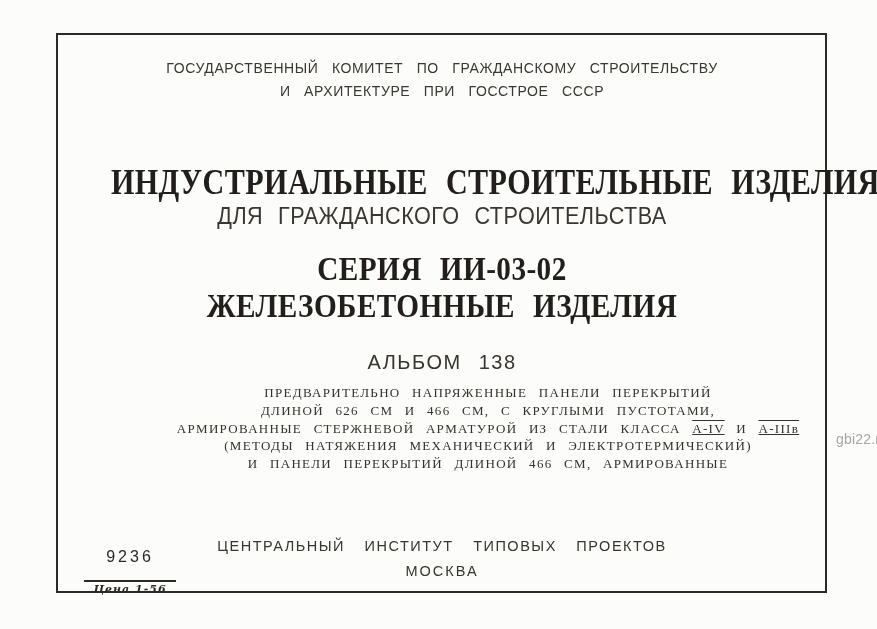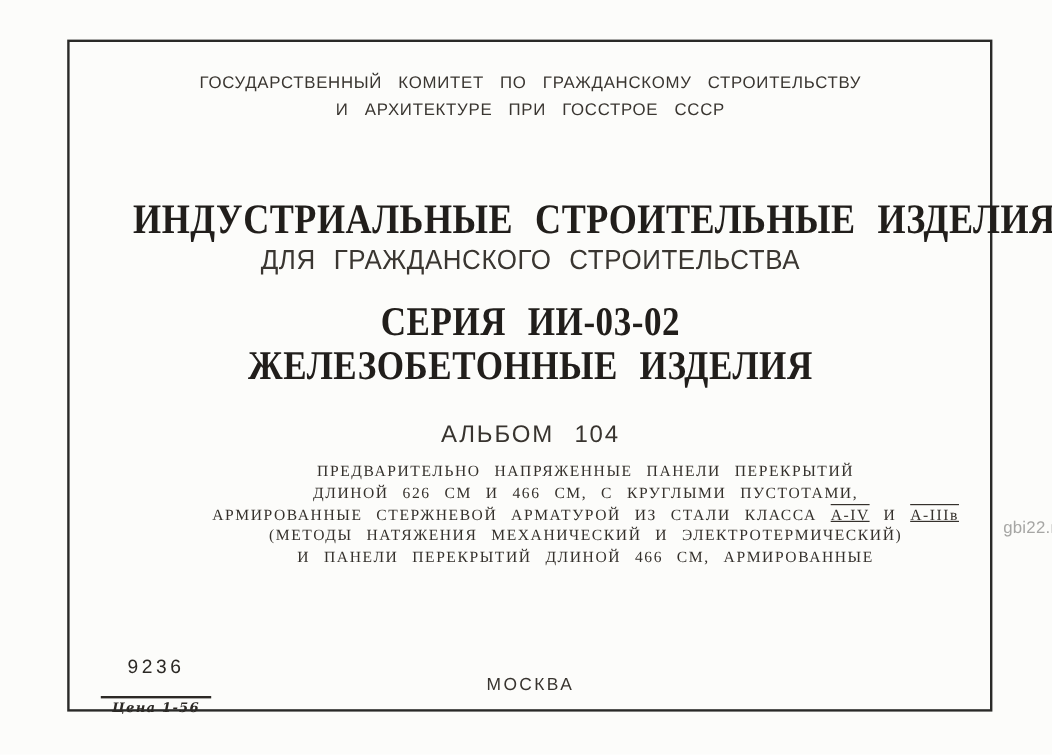--- a/index.html
+++ b/index.html
@@ -142,30 +142,31 @@
 
 
   <div class="cline display-title" style="top:163px">ИНДУСТРИАЛЬНЫЕ СТРОИТЕЛЬНЫЕ ИЗДЕЛИЯ</div>
 
   <div class="cline subtitle" style="top:203px">ДЛЯ ГРАЖДАНСКОГО СТРОИТЕЛЬСТВА</div>
 
   <div class="cline display-title" style="top:250px; font-size:34px">СЕРИЯ ИИ-03-02</div>
 
   <div class="cline display-title" style="top:287px; font-size:34px">ЖЕЛЕЗОБЕТОННЫЕ ИЗДЕЛИЯ</div>
 
-  <div class="cline album" style="top:351px">АЛЬБОМ 104</div>
+  <div class="cline album" style="top:351px">АЛЬБОМ 138</div>
 
   <div class="spec">
     <div>ПРЕДВАРИТЕЛЬНО НАПРЯЖЕННЫЕ ПАНЕЛИ ПЕРЕКРЫТИЙ</div>
     <div>ДЛИНОЙ 626 СМ И 466 СМ, С КРУГЛЫМИ ПУСТОТАМИ,</div>
     <div><span>АРМИРОВАННЫЕ СТЕРЖНЕВОЙ АРМАТУРОЙ ИЗ СТАЛИ КЛАССА</span> <span class="steel">А-IV</span> <span>И</span> <span class="steel">А-IIIв</span></div>
     <div>(МЕТОДЫ НАТЯЖЕНИЯ МЕХАНИЧЕСКИЙ И ЭЛЕКТРОТЕРМИЧЕСКИЙ)</div>
     <div>И ПАНЕЛИ ПЕРЕКРЫТИЙ ДЛИНОЙ 466 СМ, АРМИРОВАННЫЕ</div>
   </div>
 
+  <div class="cline institute" style="top:538px">ЦЕНТРАЛЬНЫЙ ИНСТИТУТ ТИПОВЫХ ПРОЕКТОВ</div>
 
   <div class="cline city" style="top:563px">МОСКВА</div>
 
   <div class="stamp">
     <div class="stamp-number">9236</div>
     <div class="stamp-price">Цена 1-56</div>
   </div>
 
   <div class="watermark">gbi22.ru</div>
 

